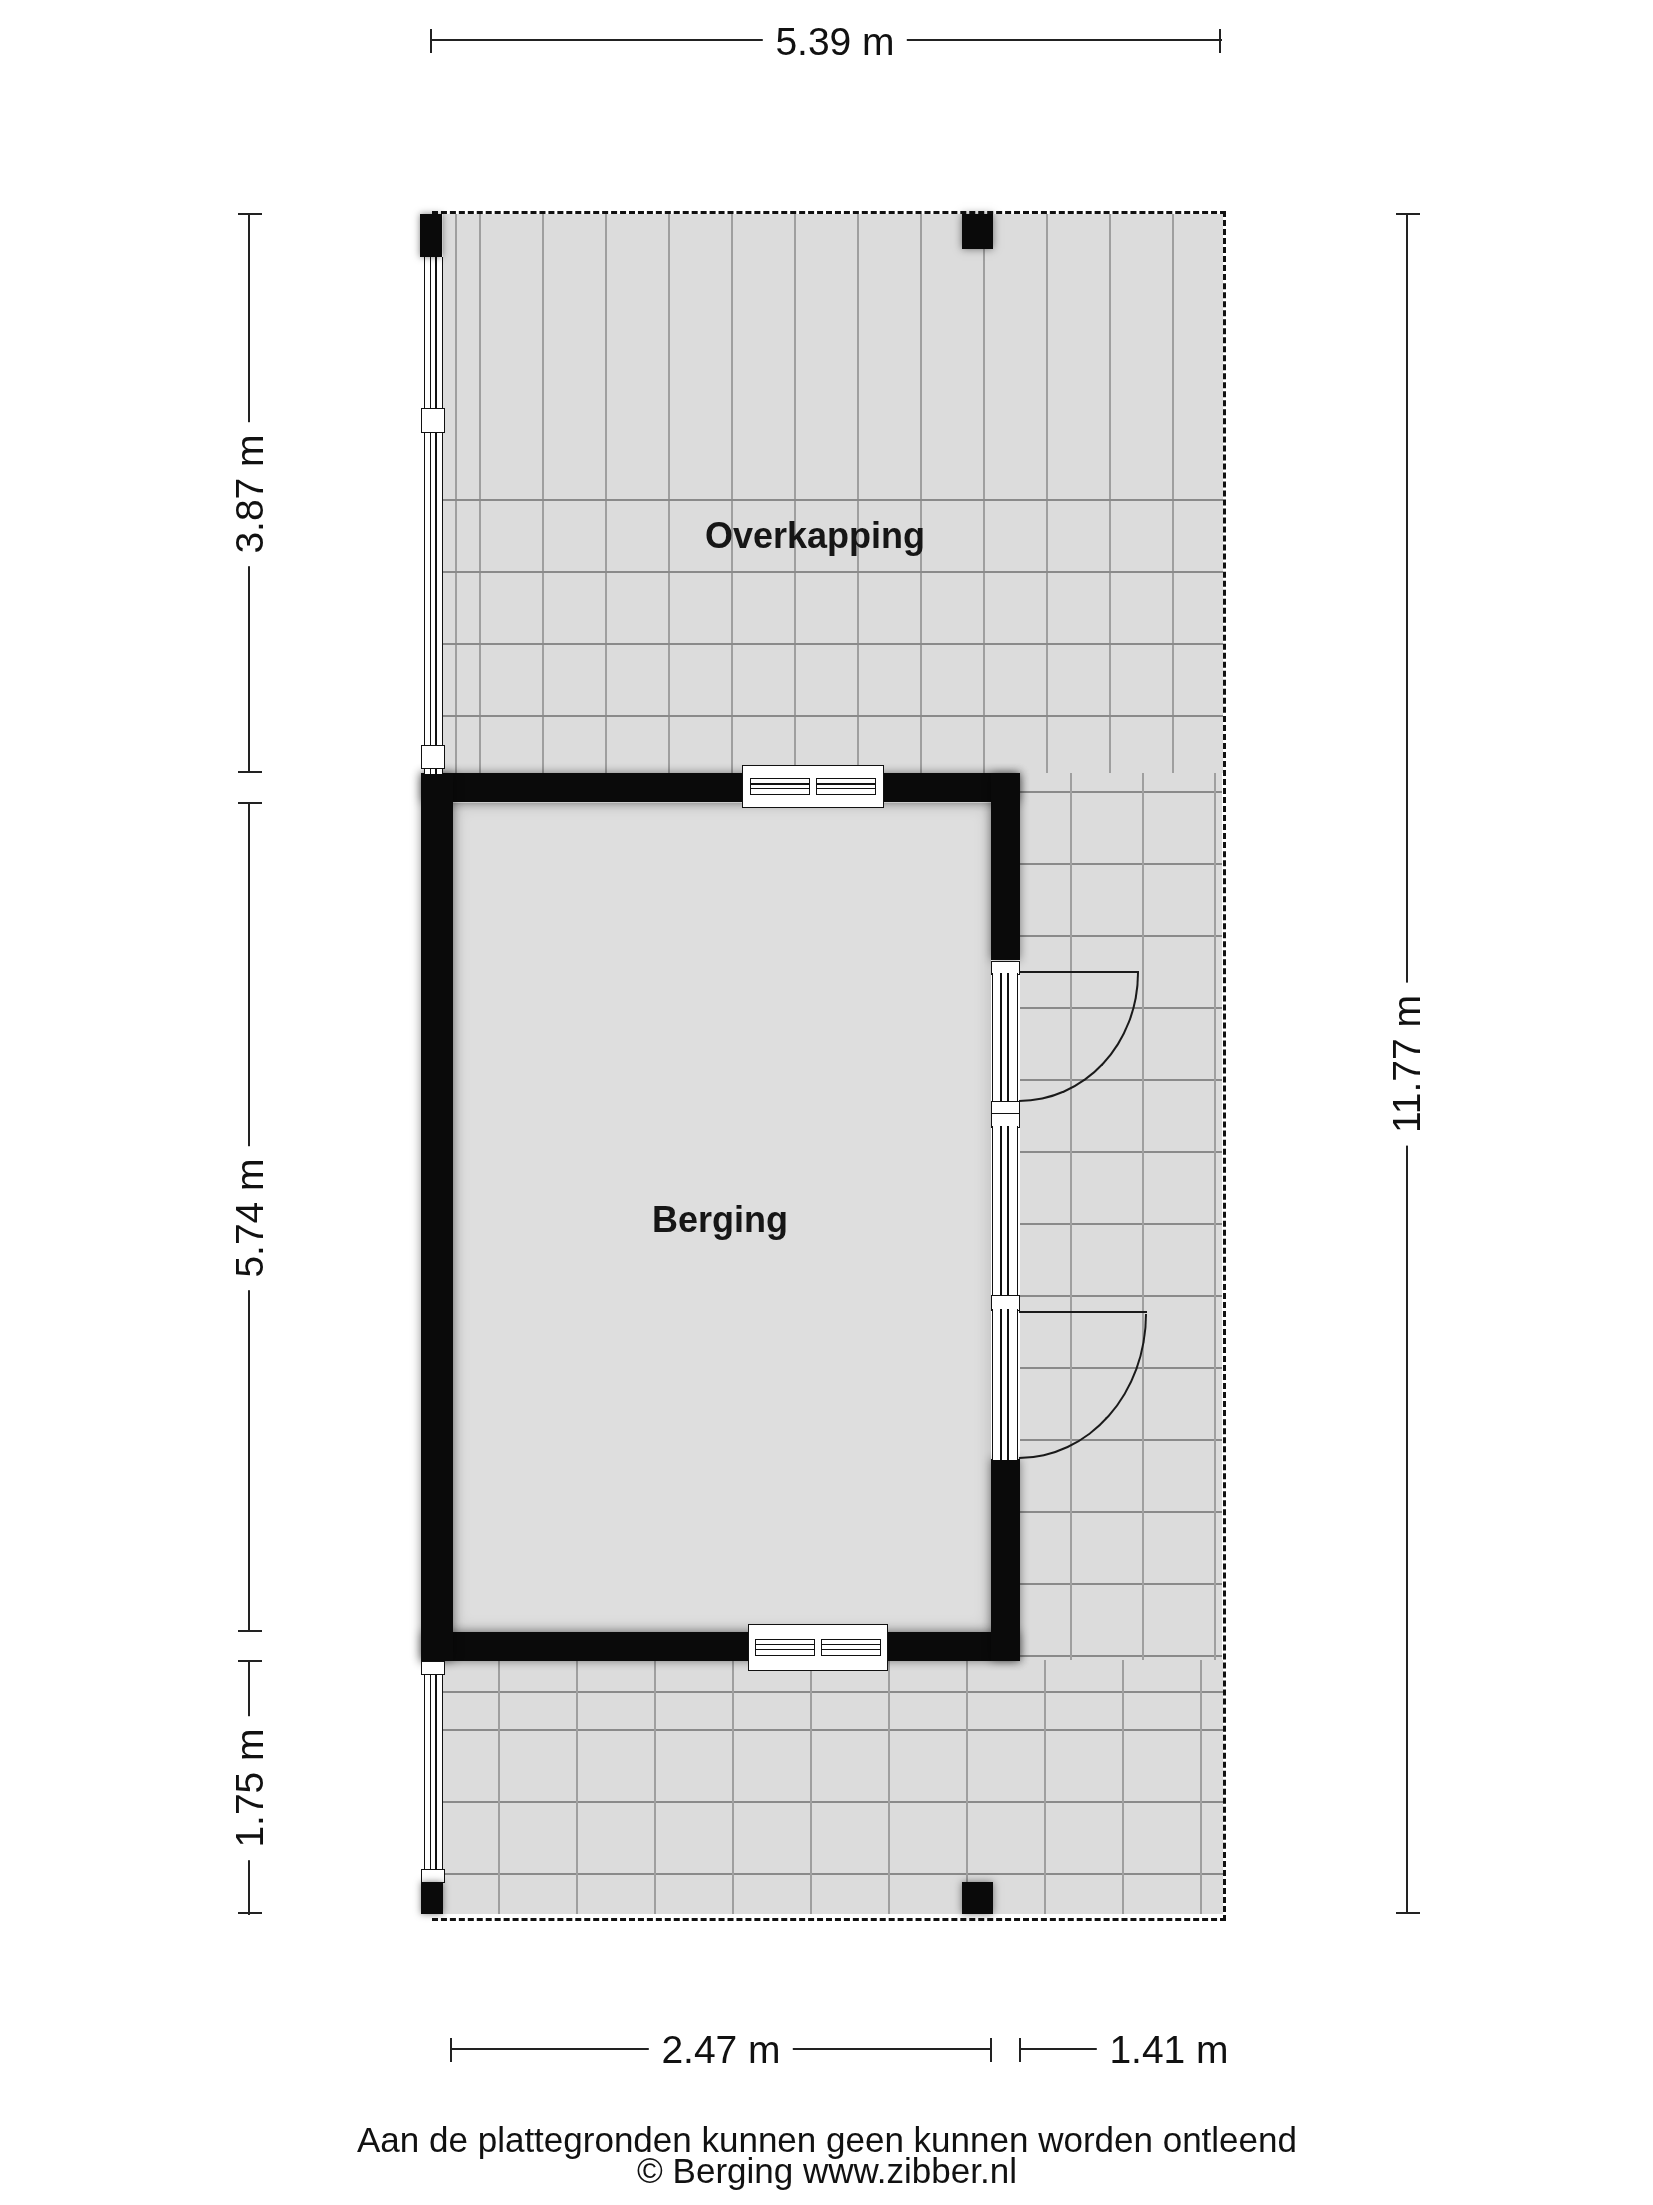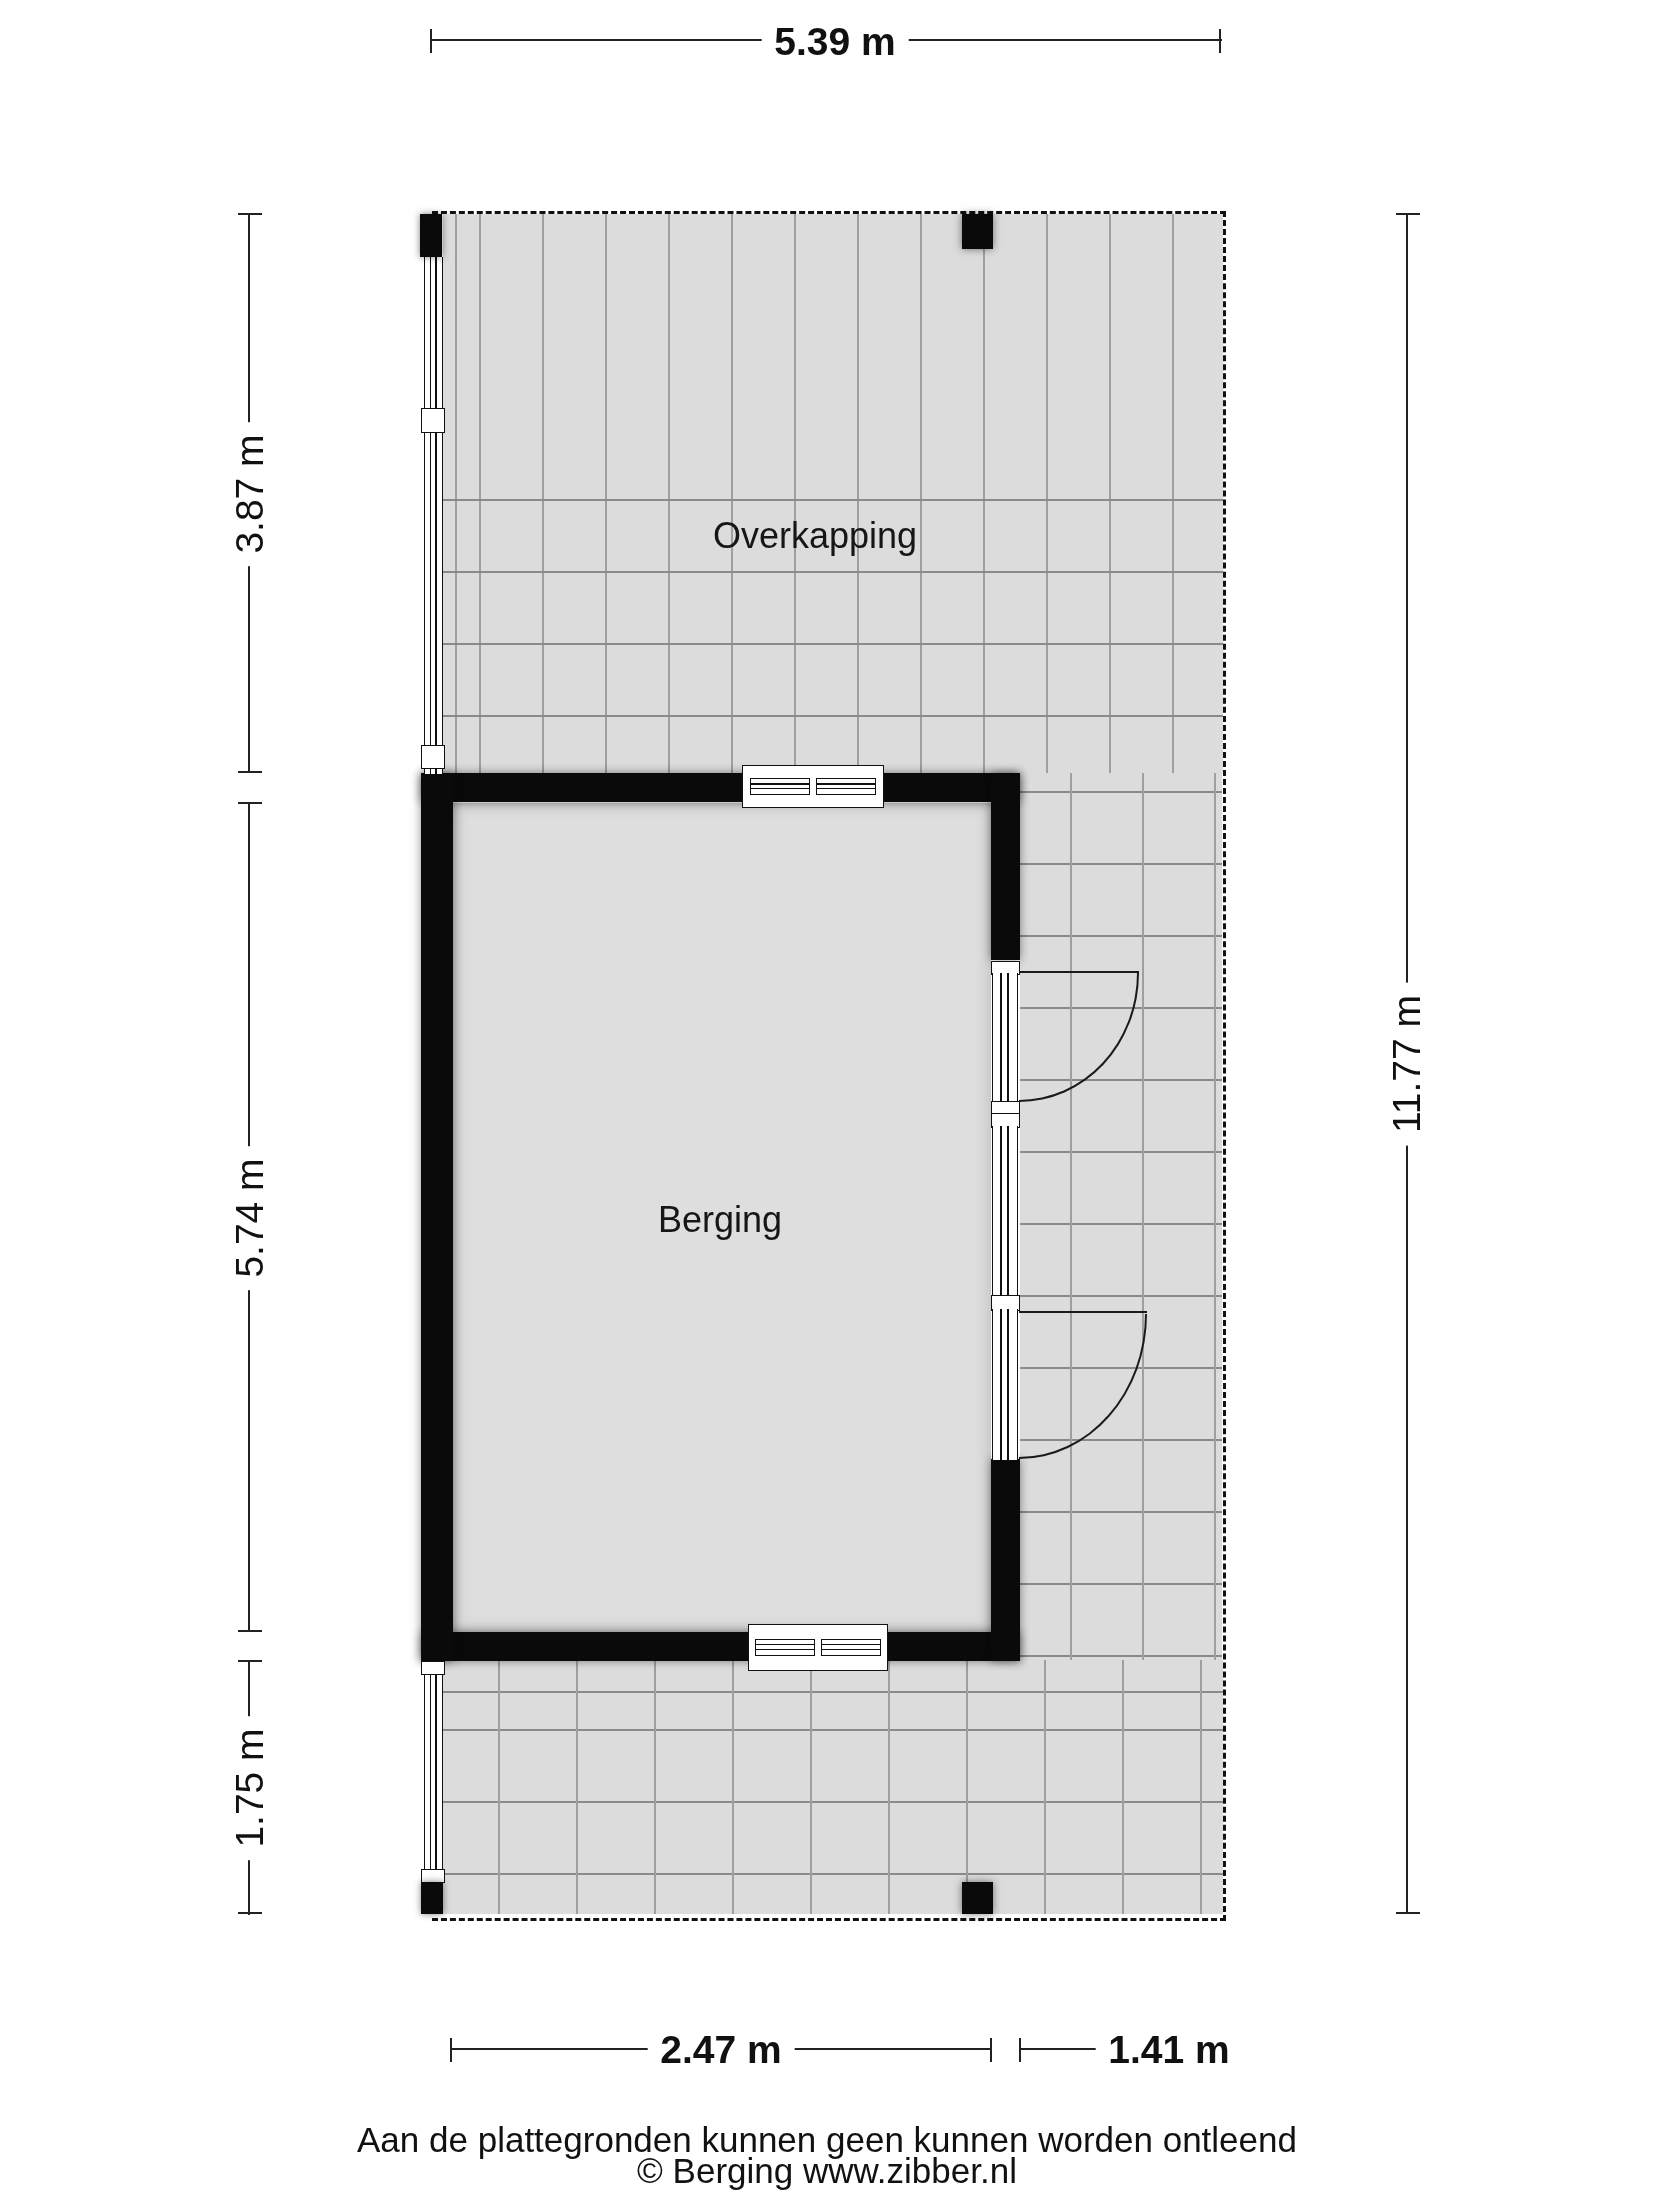--- a/index.html
+++ b/index.html
@@ -122,32 +122,32 @@
   }
 
   
   .dim-line-h{height:2.4px;background:#222;}
   .dim-line-v{width:2.4px;background:#222;}
   .tick-v{width:2.4px;height:23.6px;background:#222;}
   .tick-h{width:23.6px;height:2.4px;background:#222;}
   .dim-label{
     transform:translate(-50%,-50%);
     background:#fff; padding:0 12.6px;
-    font-size:39px; white-space:nowrap; color:#111;font-weight:bold;
+    font-size:39px; white-space:nowrap; color:#111;
   }
   .dim-label-v{
     transform:translate(-50%,-50%) rotate(-90deg);
     background:#fff; padding:0 12.6px;
     font-size:39px; white-space:nowrap; color:#111;
   }
 
   
   .room-label{
     transform:translate(-50%,-50%);
-    font-size:36px; color:#161616; white-space:nowrap;
+    font-size:36px; color:#161616; white-space:nowrap;font-weight:bold;
   }
 
   
   .footer-line{
     left:0; width:1654px; text-align:center;
     font-size:35px; color:#111;
   }
 </style>
 </head>
 <body>

